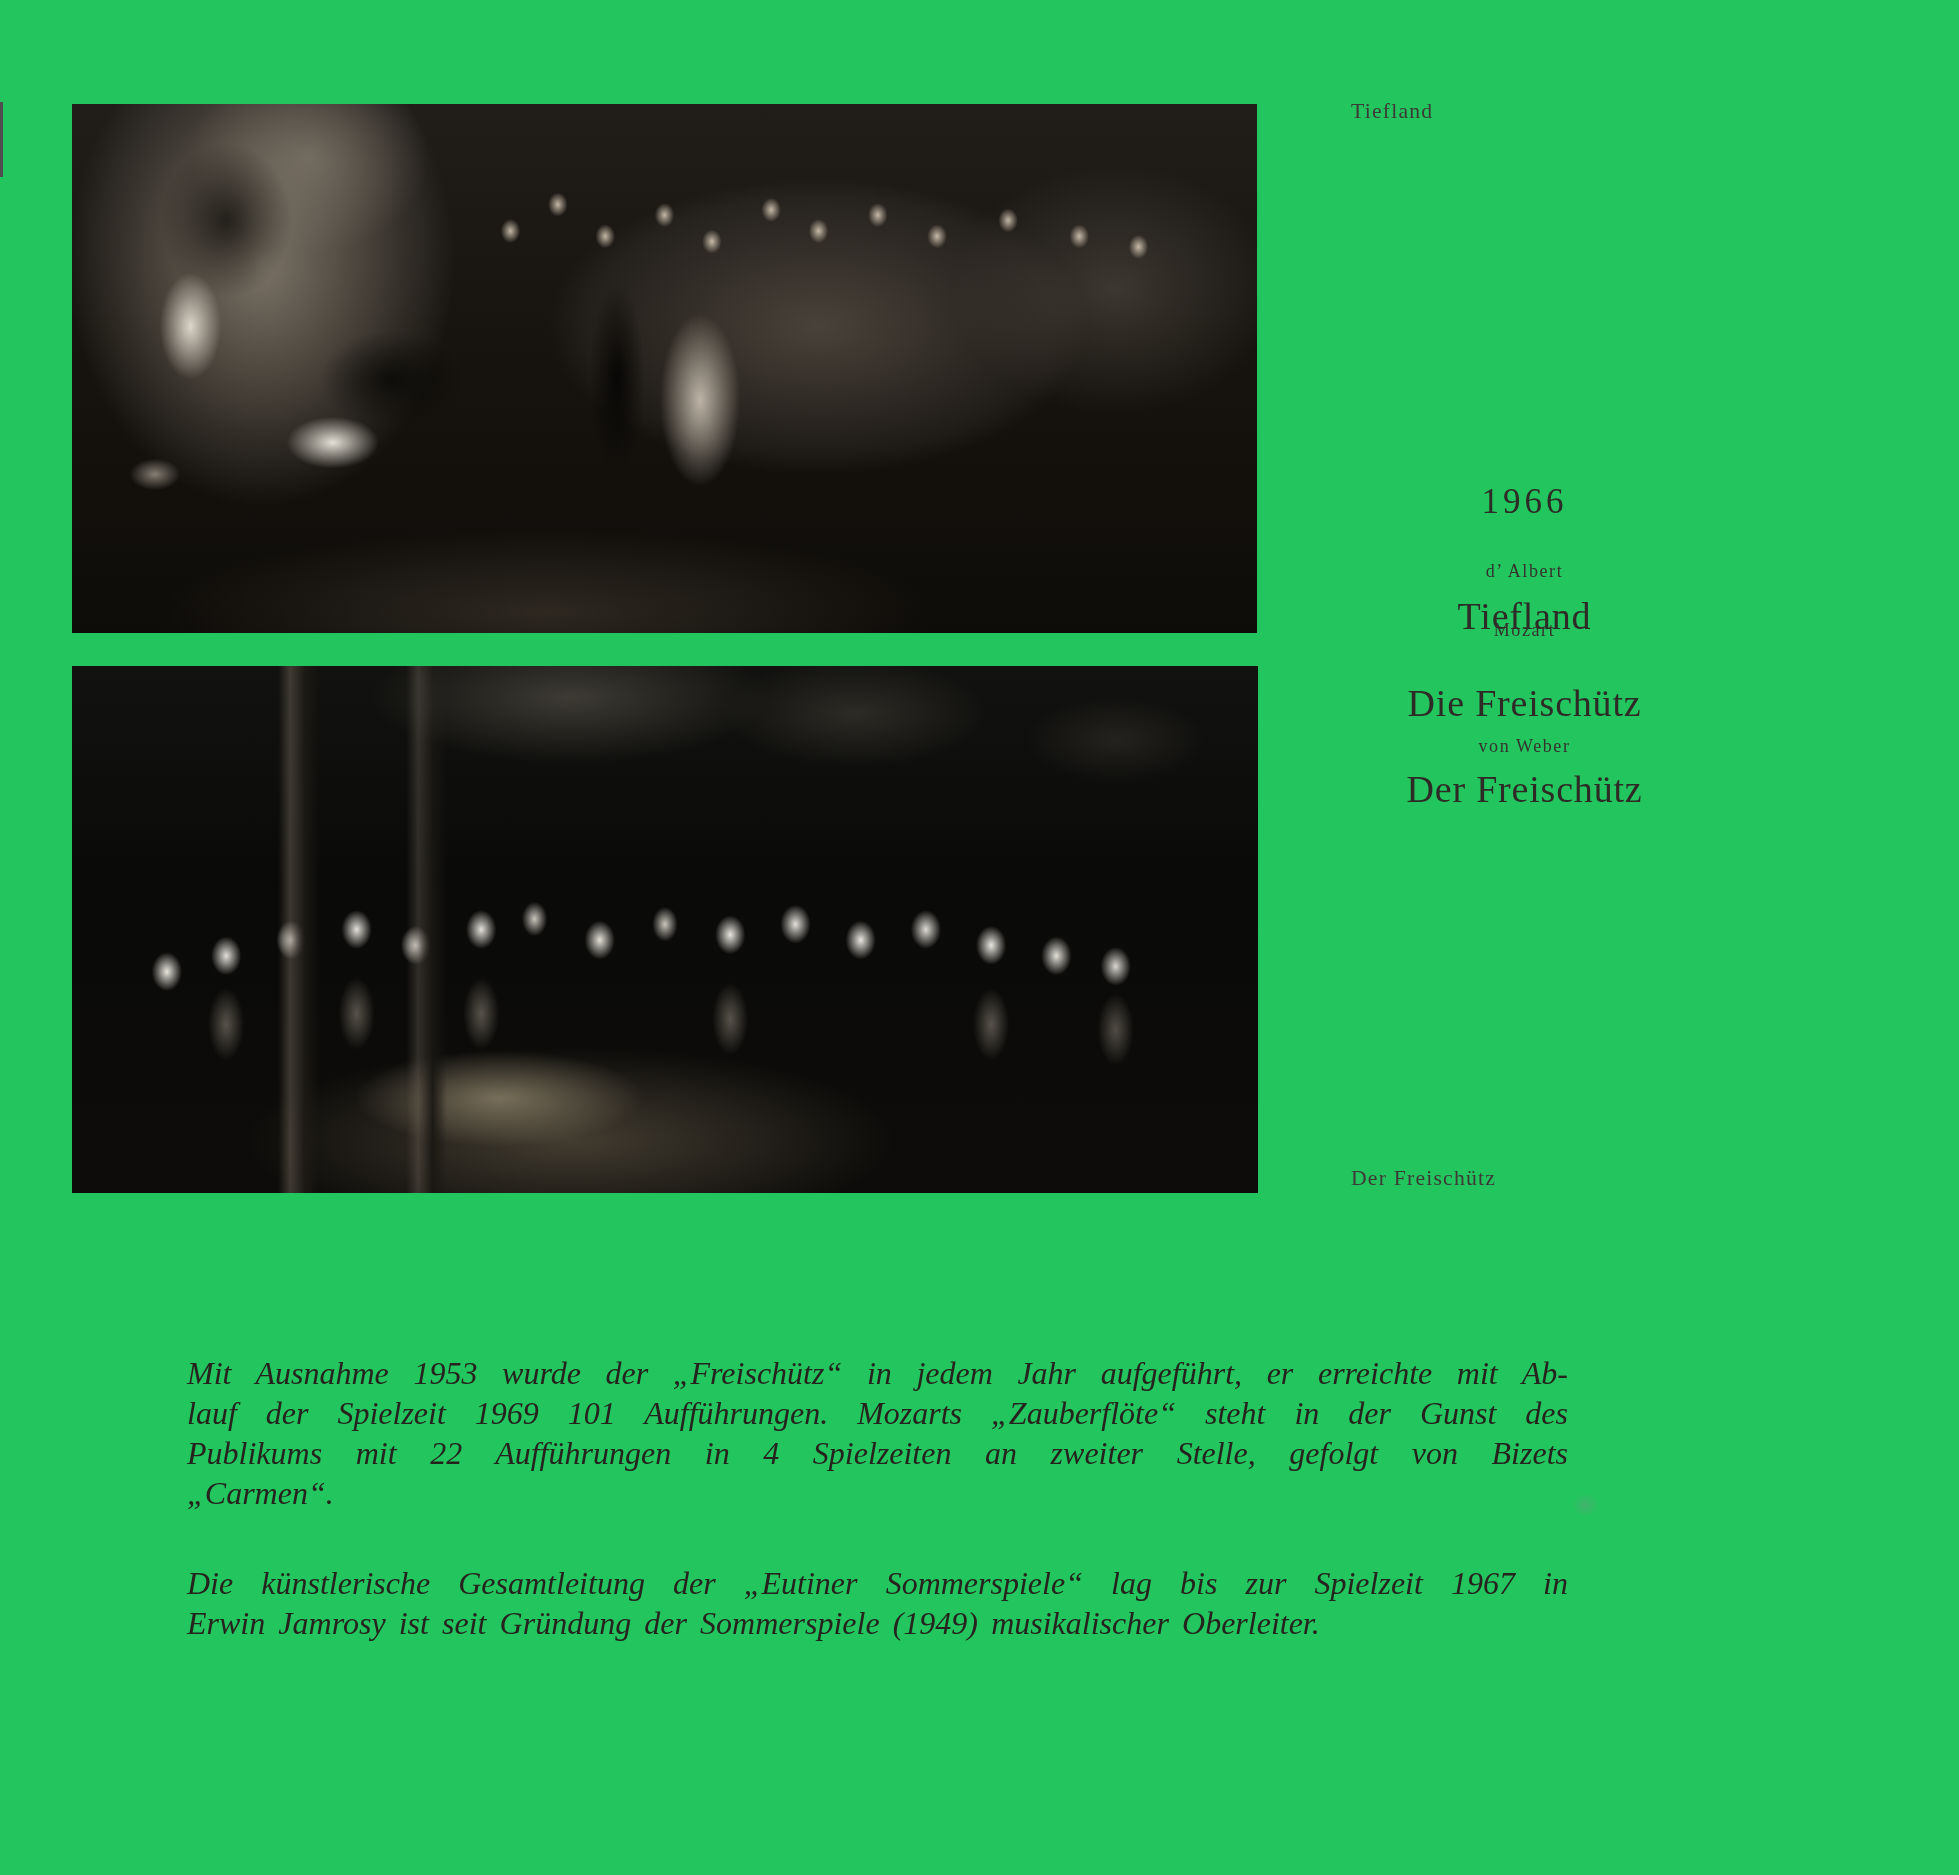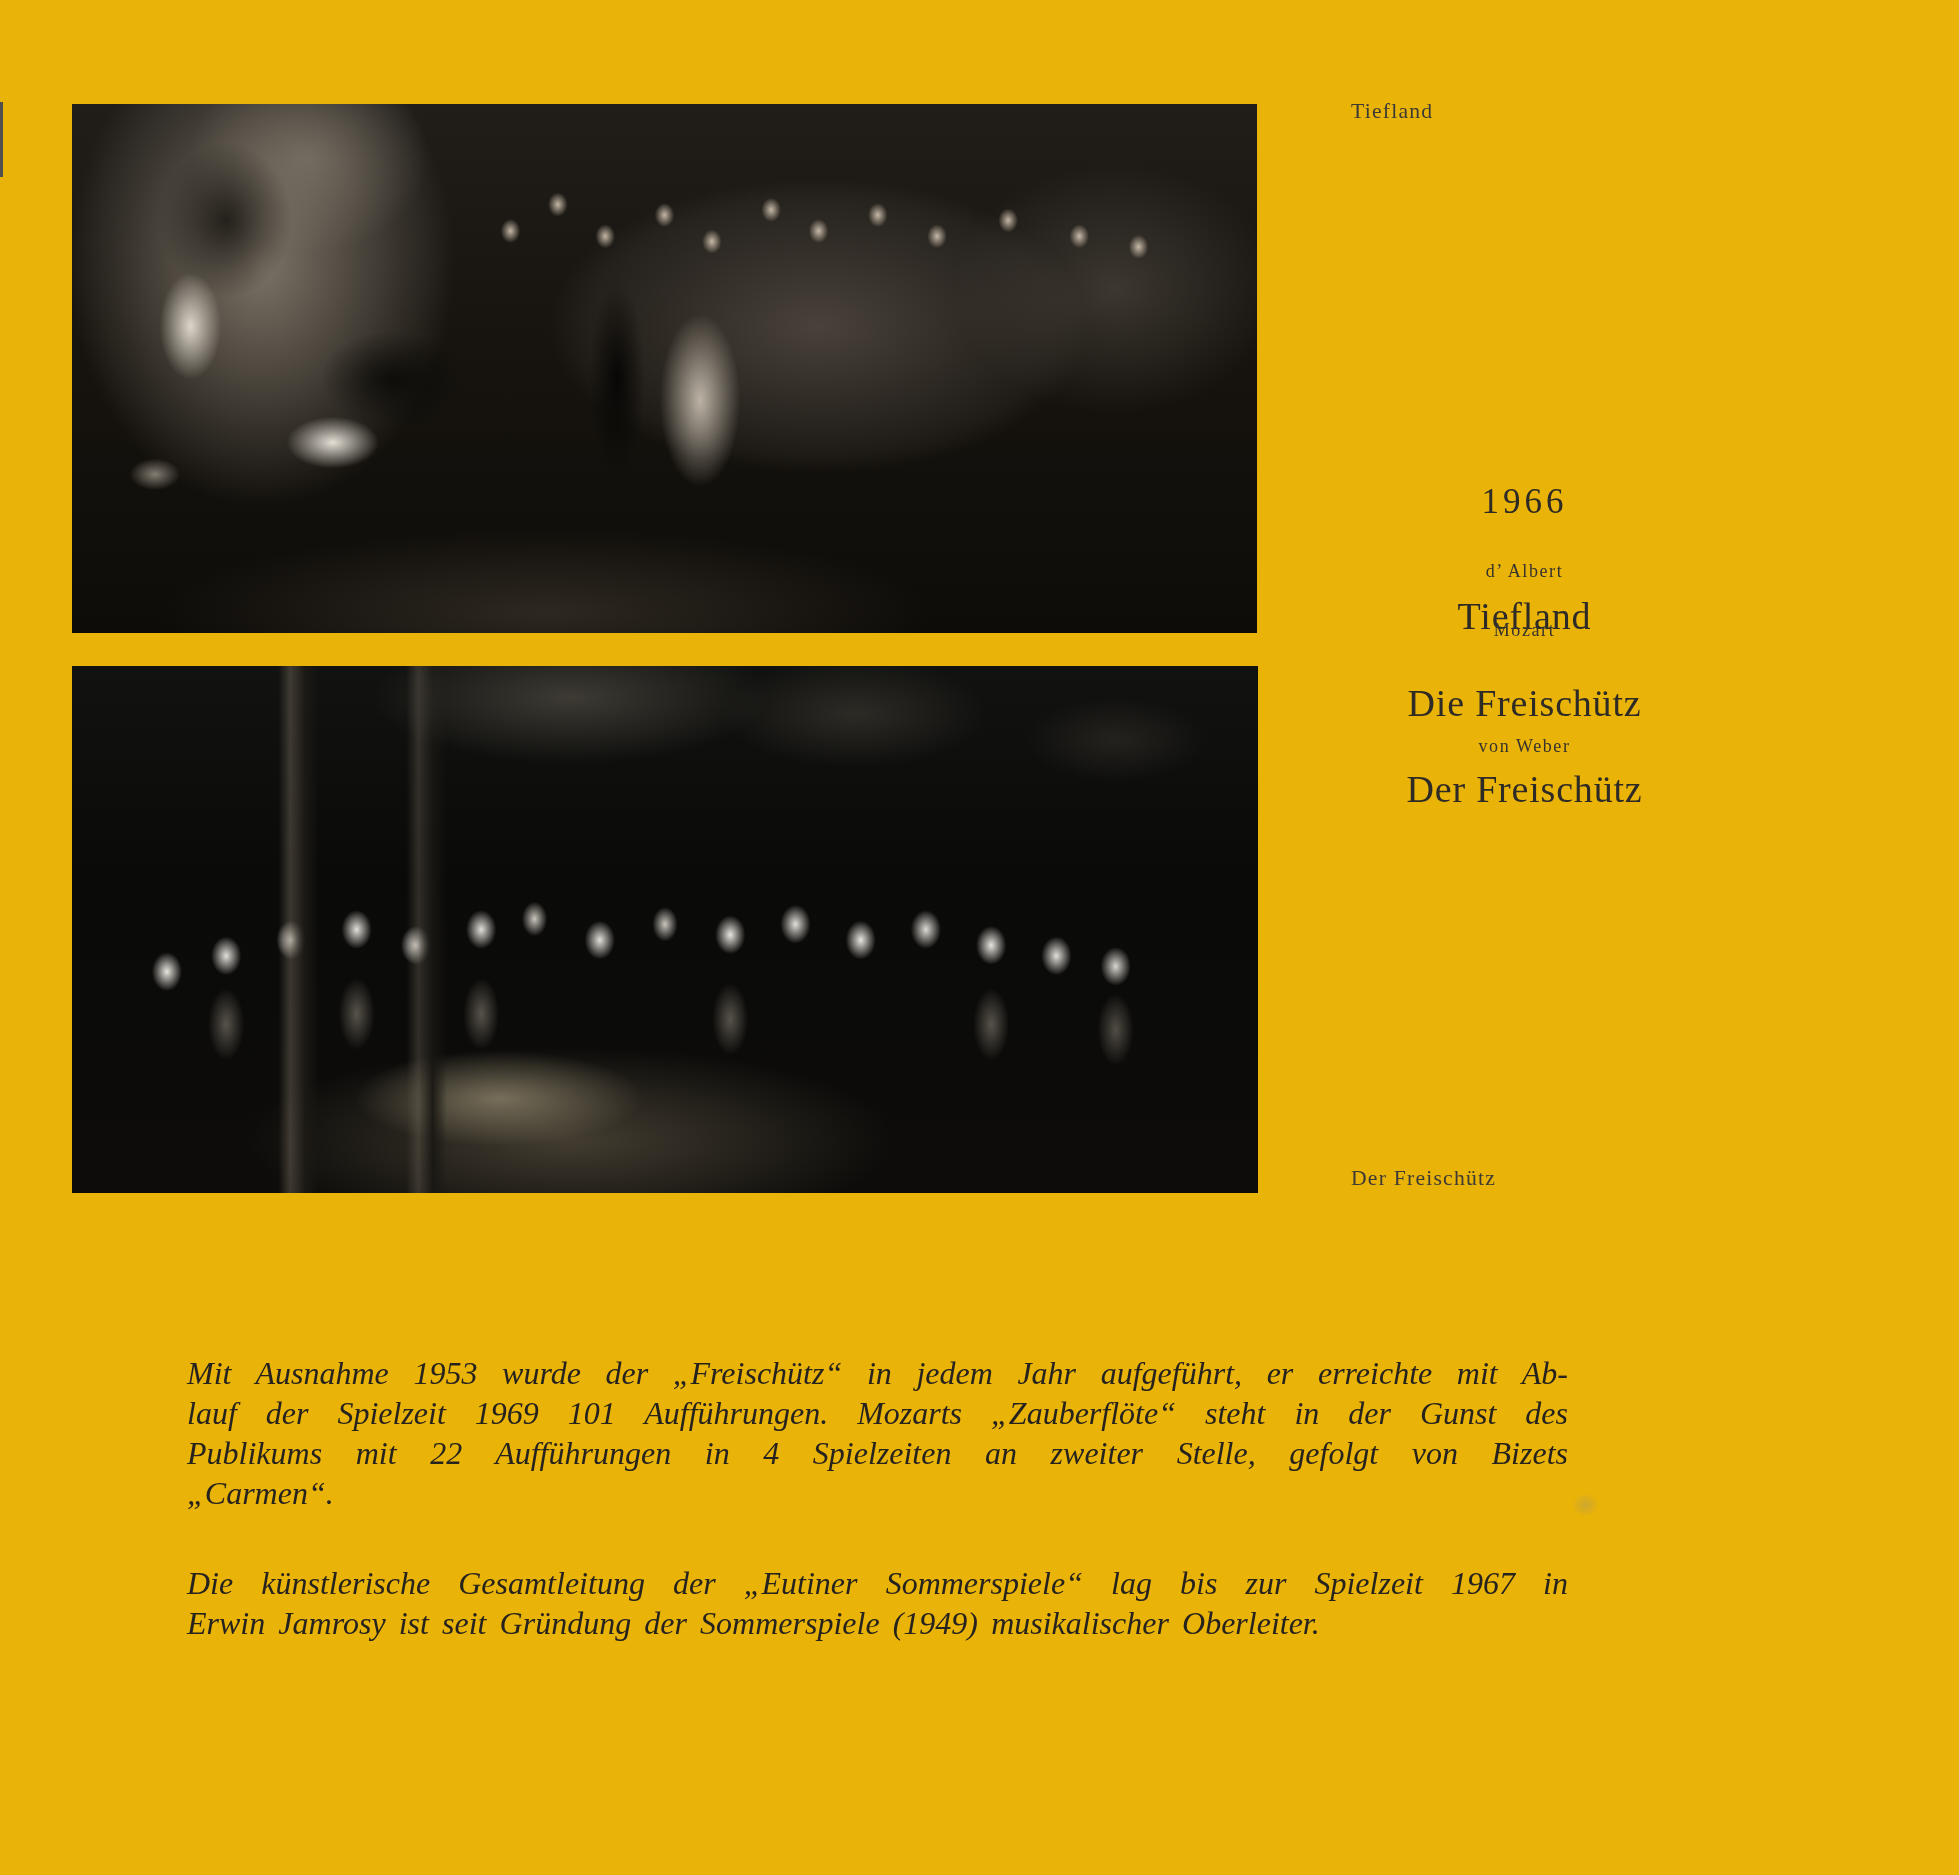--- a/index.html
+++ b/index.html
@@ -1,20 +1,20 @@
 <!DOCTYPE html>
 <html style="font-size:13px"><head>
 <meta charset="utf-8">
 <style>
   html, body { margin: 0; padding: 0; background: #e8e8e8; }
   .page {
     position: relative;
     width: 1959px;
     height: 1875px;
-    background: #eab308;
+    background: #22c55e;
     font-family: "Liberation Serif", serif;
     overflow: hidden;
   }
 
   
   .edge-line {
     position: absolute; left: 0; top: 102px; width: 3.2px; height: 75px;
     background: #4f4f4f; filter: blur(0.5px);
   }
   .smudge {

